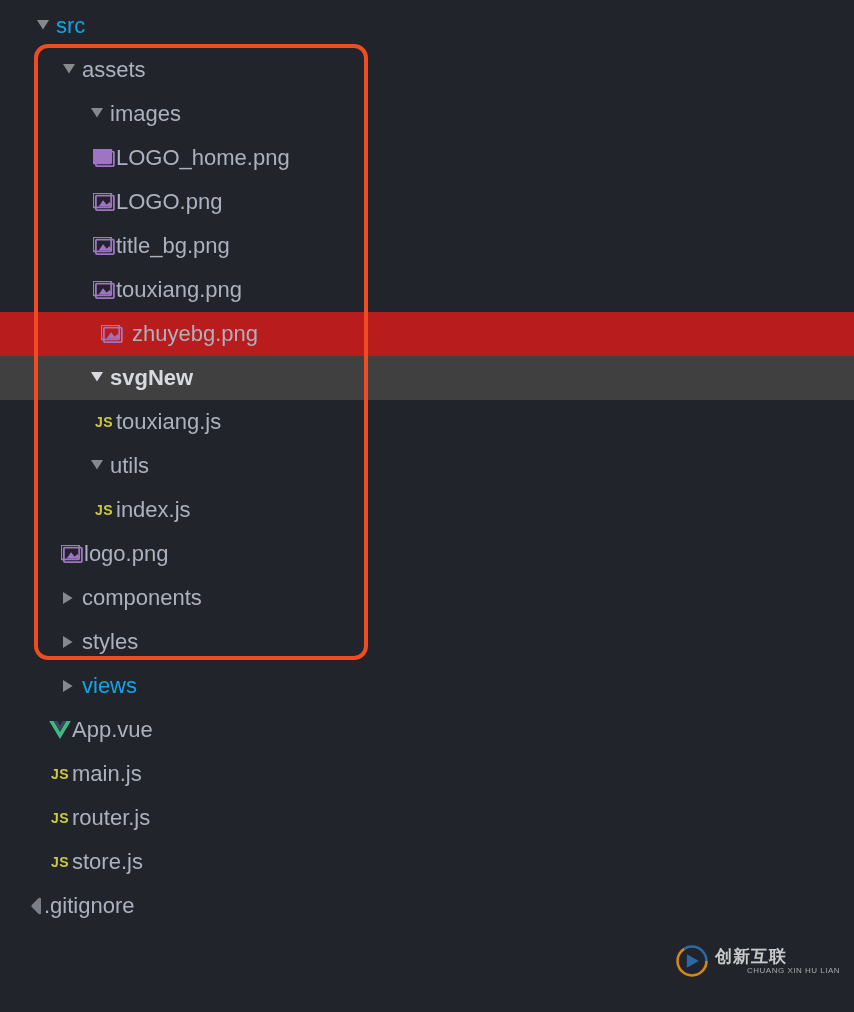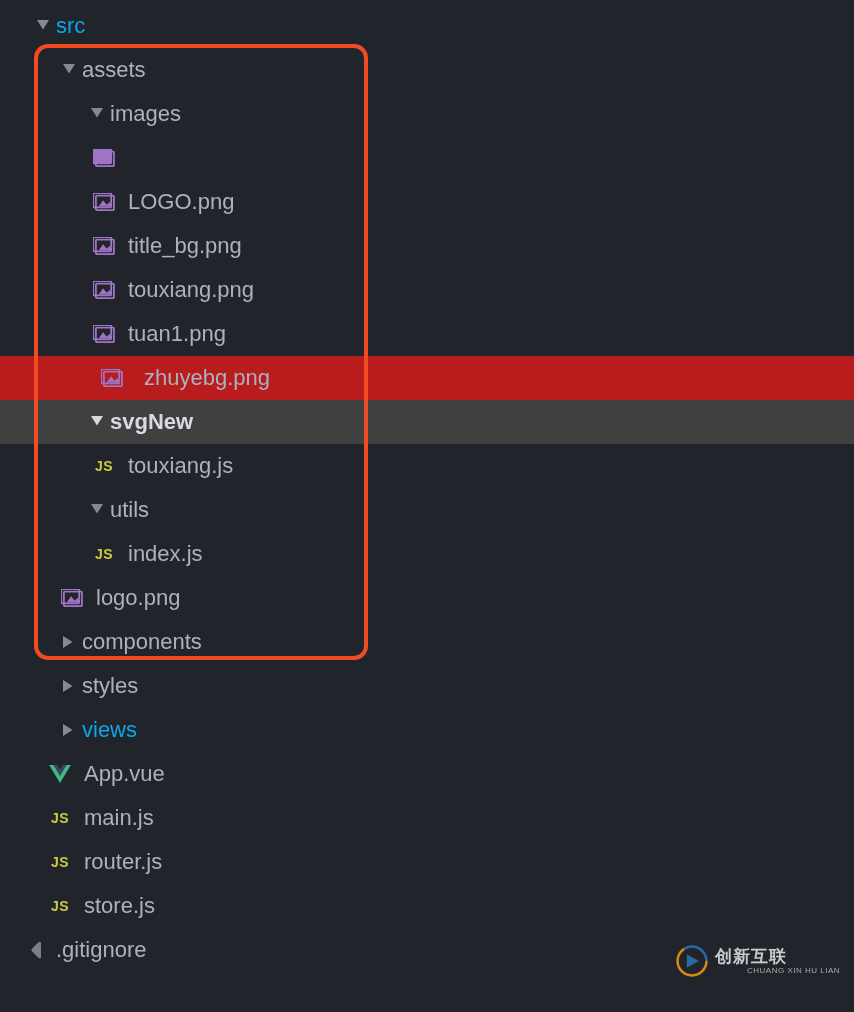--- a/index.html
+++ b/index.html
@@ -33,21 +33,21 @@
     width: 18px;
     justify-content: center;
     align-items: center;
     margin-right: 4px;
   }
   .arrow svg { width: 12px; height: 12px; fill: #87898d; }
   .ficon {
     display: inline-flex;
     width: 24px;
     height: 24px;
-    margin-right: 12px;
+    margin-right: 0;
     align-items: center;
     justify-content: center;
   }
   .label { }
   .green { color: #0ea5e9; }
   .highlight-box {
     position: absolute;
     left: 34px;
     top: 44px;
     width: 334px;
@@ -115,20 +115,21 @@
 
   <div class="row">
     <span class="indent lvl-3"></span>
     <span class="ficon">
         <svg viewBox="0 0 24 20" width="22" height="18">
           <rect class="img-icon" x="0" y="0" width="20" height="16" rx="1" fill="none" stroke="#a074c4" stroke-width="2"></rect>
           <rect x="3" y="3" width="20" height="16" rx="1" fill="none" stroke="#a074c4" stroke-width="2"></rect>
           <polygon points="6,15 11,8 15,13 18,10 21,15" fill="#a074c4"></polygon>
         </svg>
       </span>
+    <span class="label">LOGO_home.png</span>
   </div>
   <div class="row">
     <span class="indent lvl-3"></span>
     <span class="ficon">
         <svg viewBox="0 0 24 20" width="22" height="18">
           <rect x="0" y="0" width="20" height="16" rx="1" fill="none" stroke="#a074c4" stroke-width="2"></rect>
           <rect x="3" y="3" width="20" height="16" rx="1" fill="none" stroke="#a074c4" stroke-width="2"></rect>
           <polygon points="6,15 11,8 15,13 18,10 21,15" fill="#a074c4"></polygon>
         </svg>
       </span>
@@ -148,31 +149,20 @@
   <div class="row">
     <span class="indent lvl-3"></span>
     <span class="ficon">
         <svg viewBox="0 0 24 20" width="22" height="18">
           <rect x="0" y="0" width="20" height="16" rx="1" fill="none" stroke="#a074c4" stroke-width="2"></rect>
           <rect x="3" y="3" width="20" height="16" rx="1" fill="none" stroke="#a074c4" stroke-width="2"></rect>
           <polygon points="6,15 11,8 15,13 18,10 21,15" fill="#a074c4"></polygon>
         </svg>
       </span>
     <span class="label">touxiang.png</span>
-  </div>
-  <div class="row">
-    <span class="indent lvl-3"></span>
-    <span class="ficon">
-        <svg viewBox="0 0 24 20" width="22" height="18">
-          <rect x="0" y="0" width="20" height="16" rx="1" fill="none" stroke="#a074c4" stroke-width="2"></rect>
-          <rect x="3" y="3" width="20" height="16" rx="1" fill="none" stroke="#a074c4" stroke-width="2"></rect>
-          <polygon points="6,15 11,8 15,13 18,10 21,15" fill="#a074c4"></polygon>
-        </svg>
-      </span>
-    <span class="label">tuan1.png</span>
   </div>
   <div class="row hover-bg">
     <span class="indent lvl-3"></span>
     <span class="ficon">
         <svg viewBox="0 0 24 20" width="22" height="18">
           <rect x="0" y="0" width="20" height="16" rx="1" fill="none" stroke="#a074c4" stroke-width="2"></rect>
           <rect x="3" y="3" width="20" height="16" rx="1" fill="none" stroke="#a074c4" stroke-width="2"></rect>
           <polygon points="6,15 11,8 15,13 18,10 21,15" fill="#a074c4"></polygon>
         </svg>
       </span>

